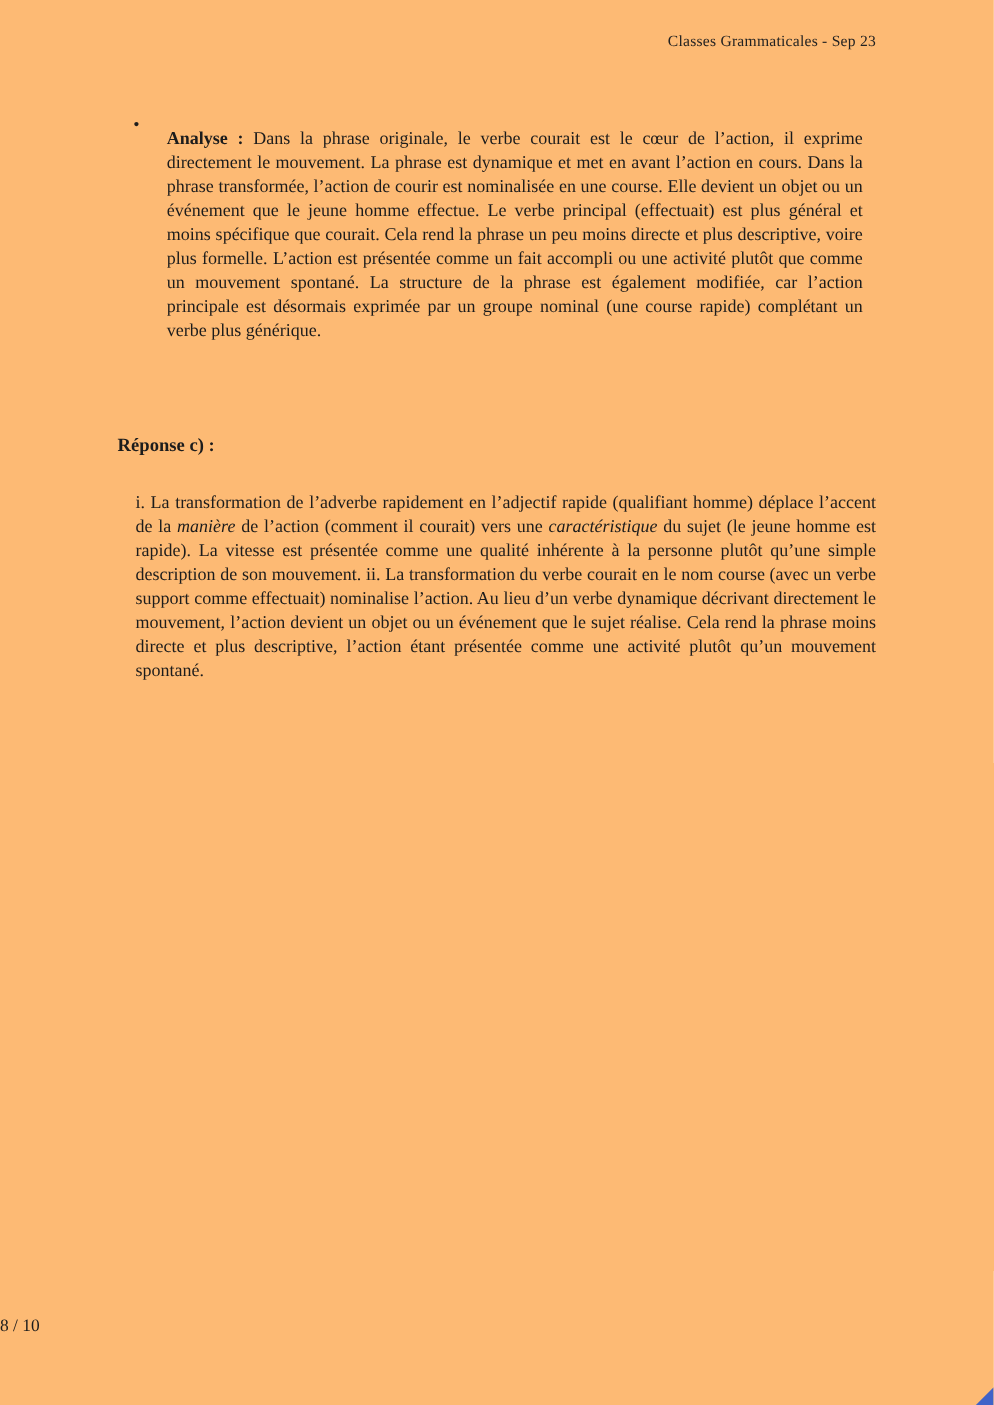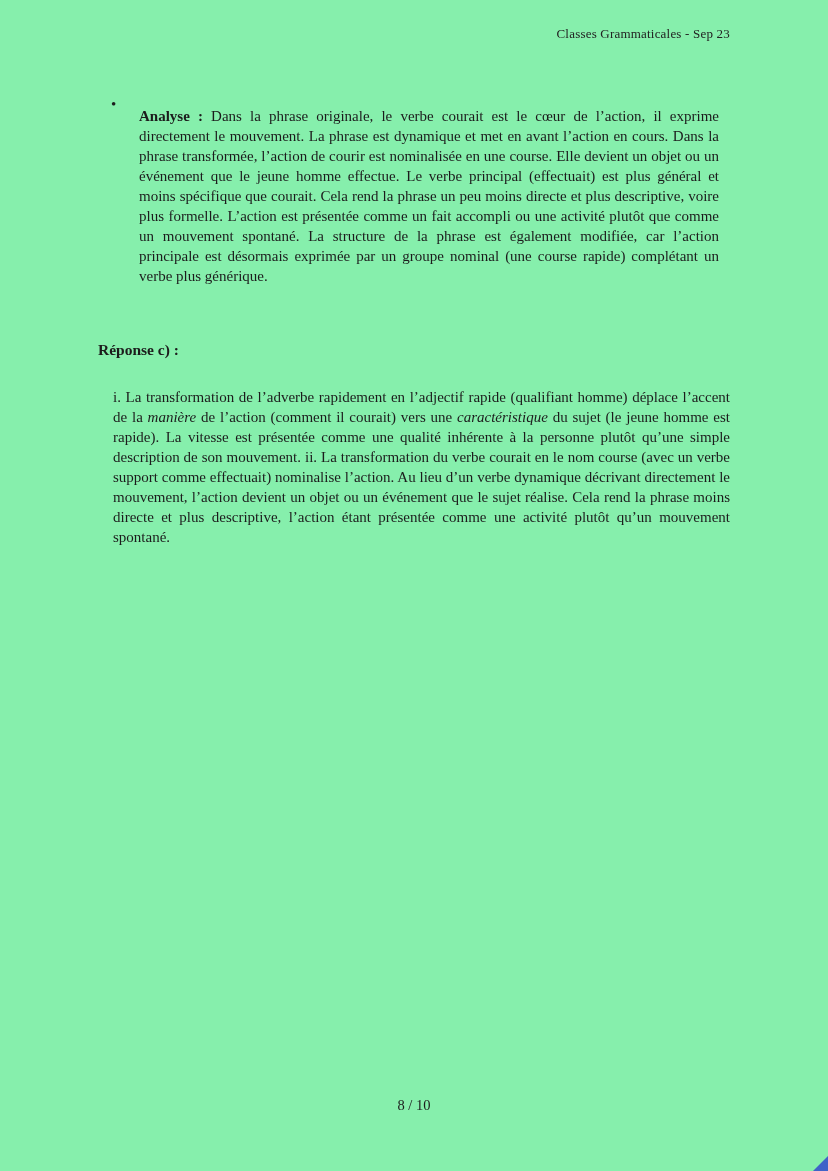--- a/index.html
+++ b/index.html
@@ -6,21 +6,21 @@
   html, body { margin: 0; padding: 0; }
   body {
     width: 828px;
     height: 1171px;
     background: #ffffff;
   }
   .page {
     position: relative;
     width: 828px;
     height: 1171px;
-    background: #86efac;
+    background: #fdba74;
     font-family: "Liberation Serif", "DejaVu Serif", serif;
     color: #1c1c1c;
     overflow: hidden;
   }
   .header {
     position: absolute;
     top: 26px;
     right: 98px;
     font-size: 13px;
     letter-spacing: 0.2px;
@@ -45,39 +45,39 @@
   }
   .bullet-text {
     flex: 1;
     margin: 12px;
     text-align: justify;
     font-size: 15px;
     line-height: 20px;
   }
   .bullet-text strong { font-weight: bold; }
   .response-heading {
-    margin: 42px 0 0 0;
+    margin: 64px 0 0 0;
     font-size: 15.5px;
     line-height: 20px;
     font-weight: bold;
   }
   .response-para {
     margin: 27px 0 0 15px;
     width: 617px;
     text-align: justify;
     font-size: 15px;
     line-height: 20px;
   }
   .response-para em { font-style: italic; }
   .footer {
     position: absolute;
     left: 0;
     top: 1097px;
     width: 828px;
-    text-align: center;
+    text-align: left;
     font-size: 14.5px;
     color: #1c1c1c;
   }
   .corner-accent {
     position: absolute;
     right: 0;
     bottom: 0;
     width: 0;
     height: 0;
     border-left: 15px solid transparent;

